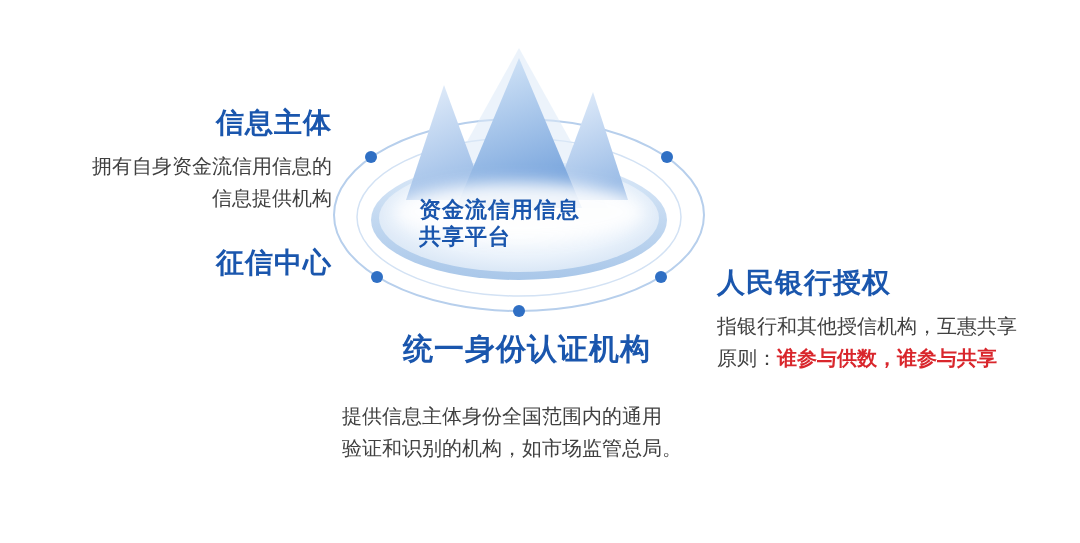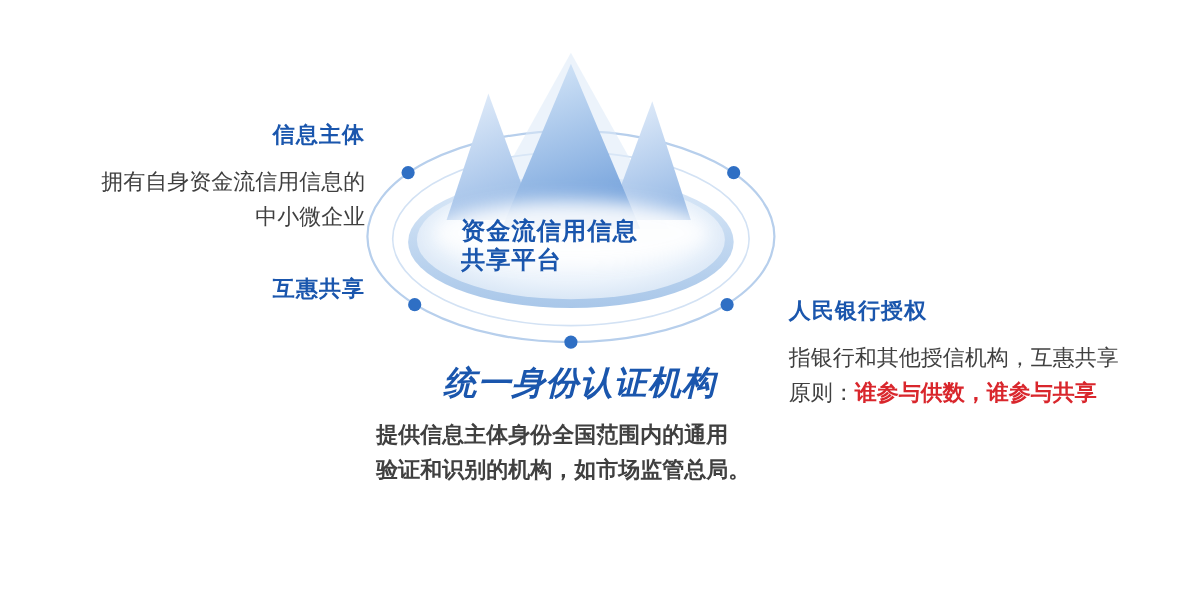--- a/index.html
+++ b/index.html
@@ -11,21 +11,21 @@
   *{margin:0;padding:0;box-sizing:border-box;}
   html,body{background:#ffffff;}
   body{
     width:1080px;height:543px;position:relative;overflow:hidden;
     font-family:"Liberation Sans",sans-serif;
   }
   .node{position:absolute;}
   .node-title{
     color:var(--heading);
     font-weight:bold;
-    font-size:20px;
+    font-size:28px;
     line-height:34px;
     letter-spacing:1px;
     font-family:"Liberation Sans",sans-serif;
   }
   .node-body{
     margin-top:10px;
     color:var(--body);
     font-size:20px;
     line-height:32px;
     white-space:pre-line;
@@ -34,22 +34,22 @@
   .align-right{text-align:right;}
   .align-left{text-align:left;}
   .b{font-weight:bold;color:#262626;}
   .red{color:var(--red);font-weight:bold;text-align:center;}
 
   #info-subject{left:32px;top:106px;width:300px;}
   #credit-center{left:32px;top:246px;width:300px;}
   #info-provider{left:727px;top:104px;width:330px;}
   #info-user{left:717px;top:266px;width:350px;}
   #auth-org{left:342px;top:330px;width:370px;}
-  #auth-org .node-title{font-size:30px;line-height:38px;text-align:center;font-style:italic;}
-  #auth-org .node-body{margin-top:12px;font-weight:bold;}
+  #auth-org .node-title{font-size:30px;line-height:38px;text-align:center;}
+  #auth-org .node-body{margin-top:32px;}
 
   #center-graphic{position:absolute;left:310px;top:30px;width:420px;height:300px;}
   #center-title{
     position:absolute;left:419px;top:196px;width:200px;
     text-align:left;color:var(--heading);font-weight:bold;
     font-size:22px;line-height:27px;letter-spacing:1px;white-space:pre-line;
     font-family:"Liberation Sans",sans-serif;
   }
 </style>
 </head>
@@ -98,25 +98,25 @@
   <circle cx="351" cy="247" r="6" fill="#2f6fc4"></circle>
   <circle cx="209" cy="281" r="6" fill="#2f6fc4"></circle>
 </svg>
 
 <div id="center-title">资金流信用信息
 共享平台</div>
 
 <div class="node align-right" id="info-subject">
   <div class="node-title">信息主体</div>
   <div class="node-body">拥有自身资金流信用信息的
-中小微企业</div>
+信息提供机构</div>
 </div>
 
 <div class="node align-right" id="credit-center">
-  <div class="node-title">互惠共享</div>
+  <div class="node-title">征信中心</div>
 </div>
 
 <div class="node align-left" id="info-provider">
 </div>
 
 <div class="node align-left" id="info-user">
   <div class="node-title">人民银行授权</div>
   <div class="node-body"><span>指银行和其他授信机构，互惠共享
 原则：</span><span class="red">谁参与供数，谁参与共享</span></div>
 </div>

